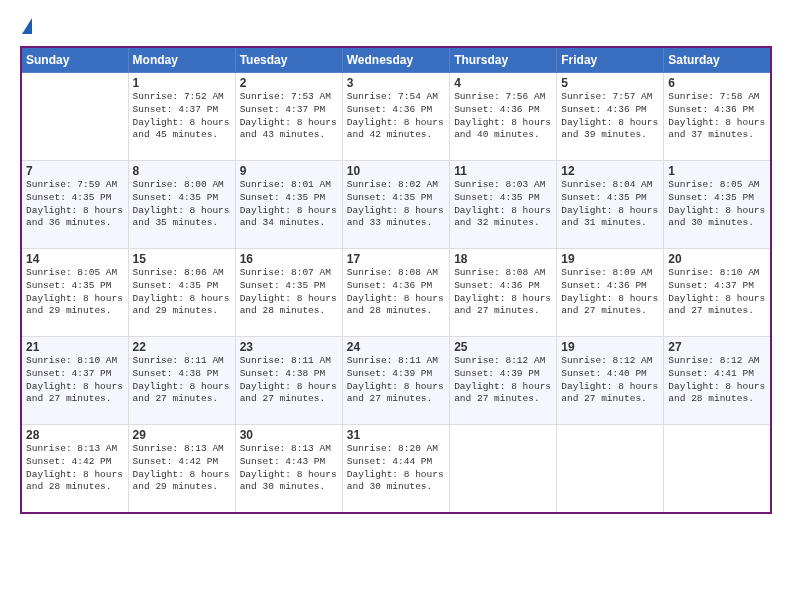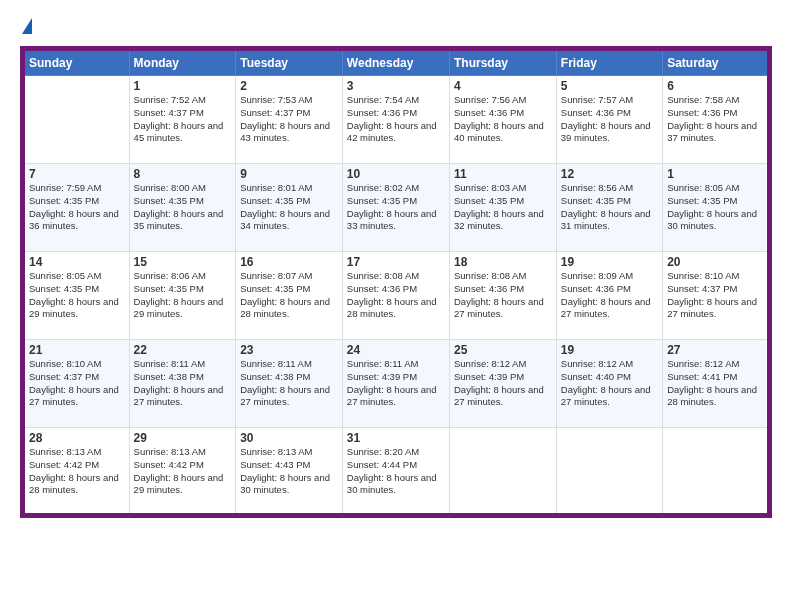--- a/index.html
+++ b/index.html
@@ -58,21 +58,21 @@
       color: #333;
       line-height: 1.1;
     }
     .subtitle {
       font-size: 14px;
       color: #555;
     }
     .calendar {
       width: 100%;
       border-collapse: collapse;
-      border: 5px solid #701a75;
+      border: 2px solid #701a75;
     }
     .calendar th {
       background: #3a6ebf;
       color: #fff;
       font-size: 12px;
       font-weight: bold;
       padding: 5px 4px;
       text-align: left;
       border: 1px solid #5580cc;
     }
@@ -91,20 +91,21 @@
       font-size: 12px;
       font-weight: bold;
       color: #333;
       display: block;
       margin-bottom: 1px;
     }
     .day-info {
       font-size: 9.5px;
       color: #333;
       line-height: 1.35;
+      font-family: Liberation Mono, monospace;
     }
     .empty-cell {
       background: #fff !important;
     }
   </style>
 </head>
 <body>
 
 <div class="page">
   <div class="header">
@@ -210,21 +211,21 @@
           </td>
           <td>
             <span class="day-number">11</span>
             <div class="day-info">Sunrise: 8:03 AM
 Sunset: 4:35 PM
 Daylight: 8 hours
 and 32 minutes.</div>
           </td>
           <td>
             <span class="day-number">12</span>
-            <div class="day-info">Sunrise: 8:56 AM
+            <div class="day-info">Sunrise: 8:04 AM
 Sunset: 4:35 PM
 Daylight: 8 hours
 and 31 minutes.</div>
           </td>
           <td>
             <span class="day-number">1</span>
             <div class="day-info">Sunrise: 8:05 AM
 Sunset: 4:35 PM
 Daylight: 8 hours
 and 30 minutes.</div>

